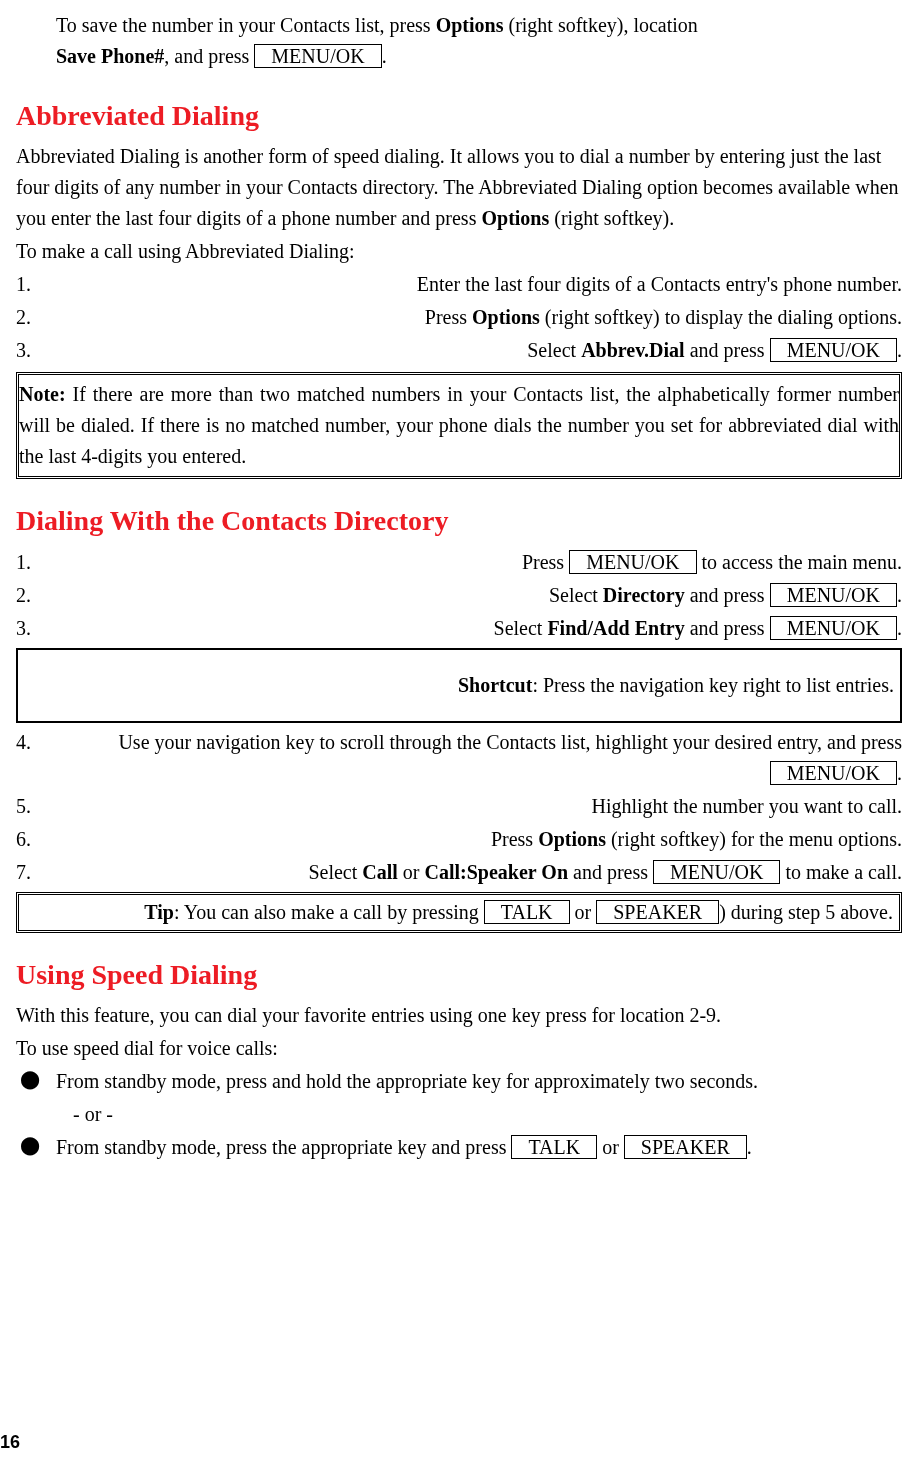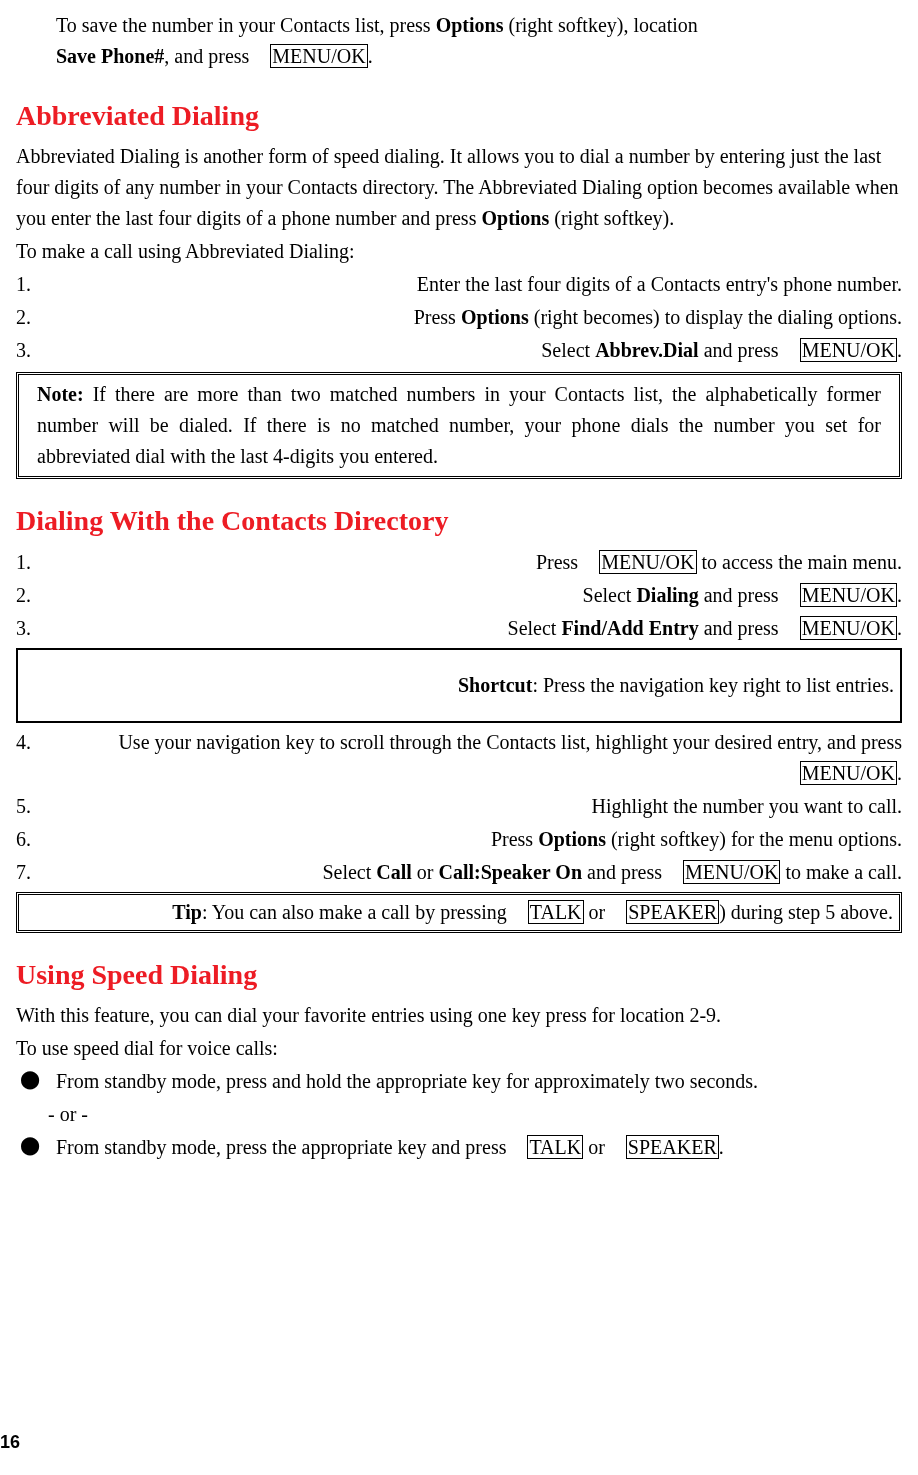--- a/index.html
+++ b/index.html
@@ -25,24 +25,24 @@
     .para { margin-bottom: 2px; }
     ol.numbered { list-style: none; padding: 0; margin: 0; }
     ol.numbered > li { display: flex; margin-bottom: 2px; }
     ol.numbered > li .num { width: 40px; flex-shrink: 0; }
     ol.numbered > li .txt { flex: 1; text-align: right; }
     ul.bulleted { list-style: none; padding: 0; margin: 0; }
     ul.bulleted > li { display: flex; margin-bottom: 2px; }
     ul.bulleted > li .bul { width: 40px; flex-shrink: 0; text-align: left; padding-left: 4px; font-size: 18px;}
     ul.bulleted > li .txt { flex: 1; }
     .bold { font-weight: bold; }
-    .boxed { border: 1px solid #000; padding: 0 1px; margin-left: 16px; }
+    .boxed { border: 1px solid #000; padding: 0 16px; }
     .note-box {
       border: 3px double #000;
-      padding: 4px 18px;
+      padding: 4px 0;
       margin: 6px 0 18px 0;
       text-align: justify;
     }
     .shortcut-box {
       border: 2.5px double #000;
       padding: 20px 6px;
       margin: 4px 0;
       text-align: right;
     }
     .tip-box {
@@ -52,21 +52,21 @@
       text-align: right;
     }
     .page-number {
       position: absolute;
       bottom: 18px;
       left: 0; right: 0;
       font-family: Arial, Helvetica, sans-serif;
       font-weight: bold;
       font-size: 18px;
     }
-    .sub-or { margin-left: 32px; }
+    .sub-or { margin-left: 57px; }
   </style>
 </head>
 <body>
 
 <div class="intro-block">
   <span>To save the number in your Contacts list, press </span><span class="bold">Options</span><span> (right softkey), location </span><br>
   <span class="bold">Save Phone#</span><span>, and press </span><span class="boxed">MENU/OK</span><span>.</span>
 </div>
 
 <div class="heading">Abbreviated Dialing</div>
@@ -75,21 +75,21 @@
 </div>
 <div class="para">To make a call using Abbreviated Dialing:</div>
 <ol class="numbered">
   <li>
     <span class="num">1.</span>
     <span class="txt">Enter the last four digits of a Contacts entry's phone number.</span>
   </li>
   <li>
     <span class="num">2.</span>
     <span class="txt">
-      <span>Press </span><span class="bold">Options</span><span> (right becomes) to display the dialing options.</span>
+      <span>Press </span><span class="bold">Options</span><span> (right softkey) to display the dialing options.</span>
     </span>
   </li>
   <li>
     <span class="num">3.</span>
     <span class="txt">
       <span>Select </span><span class="bold">Abbrev.Dial</span><span> and press </span><span class="boxed">MENU/OK</span><span>.</span>
     </span>
   </li>
 </ol>
 <div class="note-box">
@@ -100,21 +100,21 @@
 <ol class="numbered">
   <li>
     <span class="num">1.</span>
     <span class="txt">
       <span>Press </span><span class="boxed">MENU/OK</span><span> to access the main menu.</span>
     </span>
   </li>
   <li>
     <span class="num">2.</span>
     <span class="txt">
-      <span>Select </span><span class="bold">Dialing</span><span> and press </span><span class="boxed">MENU/OK</span><span>.</span>
+      <span>Select </span><span class="bold">Directory</span><span> and press </span><span class="boxed">MENU/OK</span><span>.</span>
     </span>
   </li>
   <li>
     <span class="num">3.</span>
     <span class="txt">
       <span>Select </span><span class="bold">Find/Add Entry</span><span> and press </span><span class="boxed">MENU/OK</span><span>.</span>
     </span>
   </li>
 </ol>
 <div class="shortcut-box">

